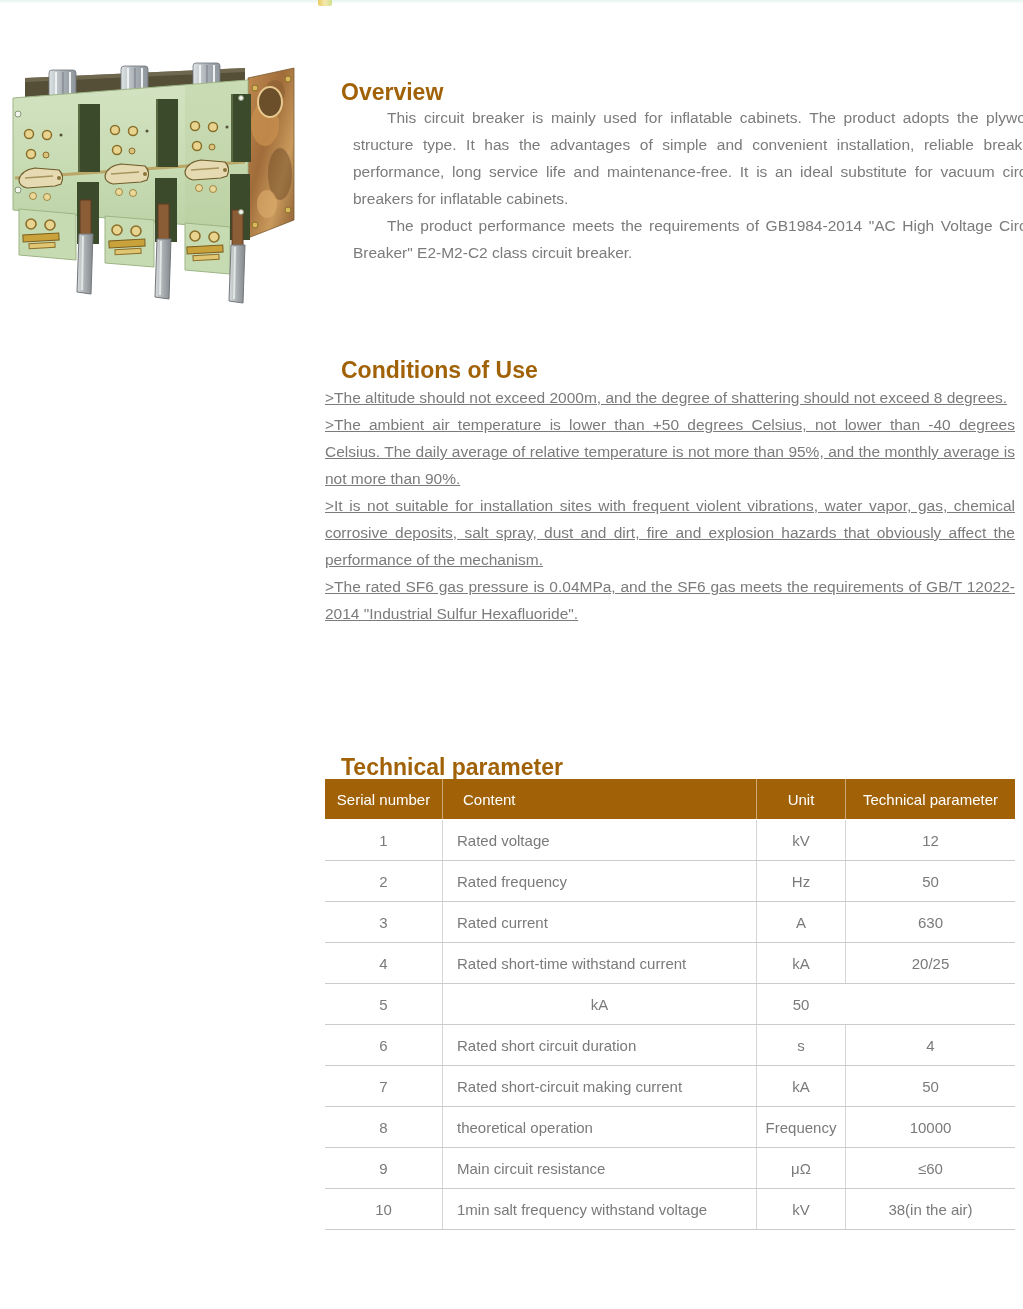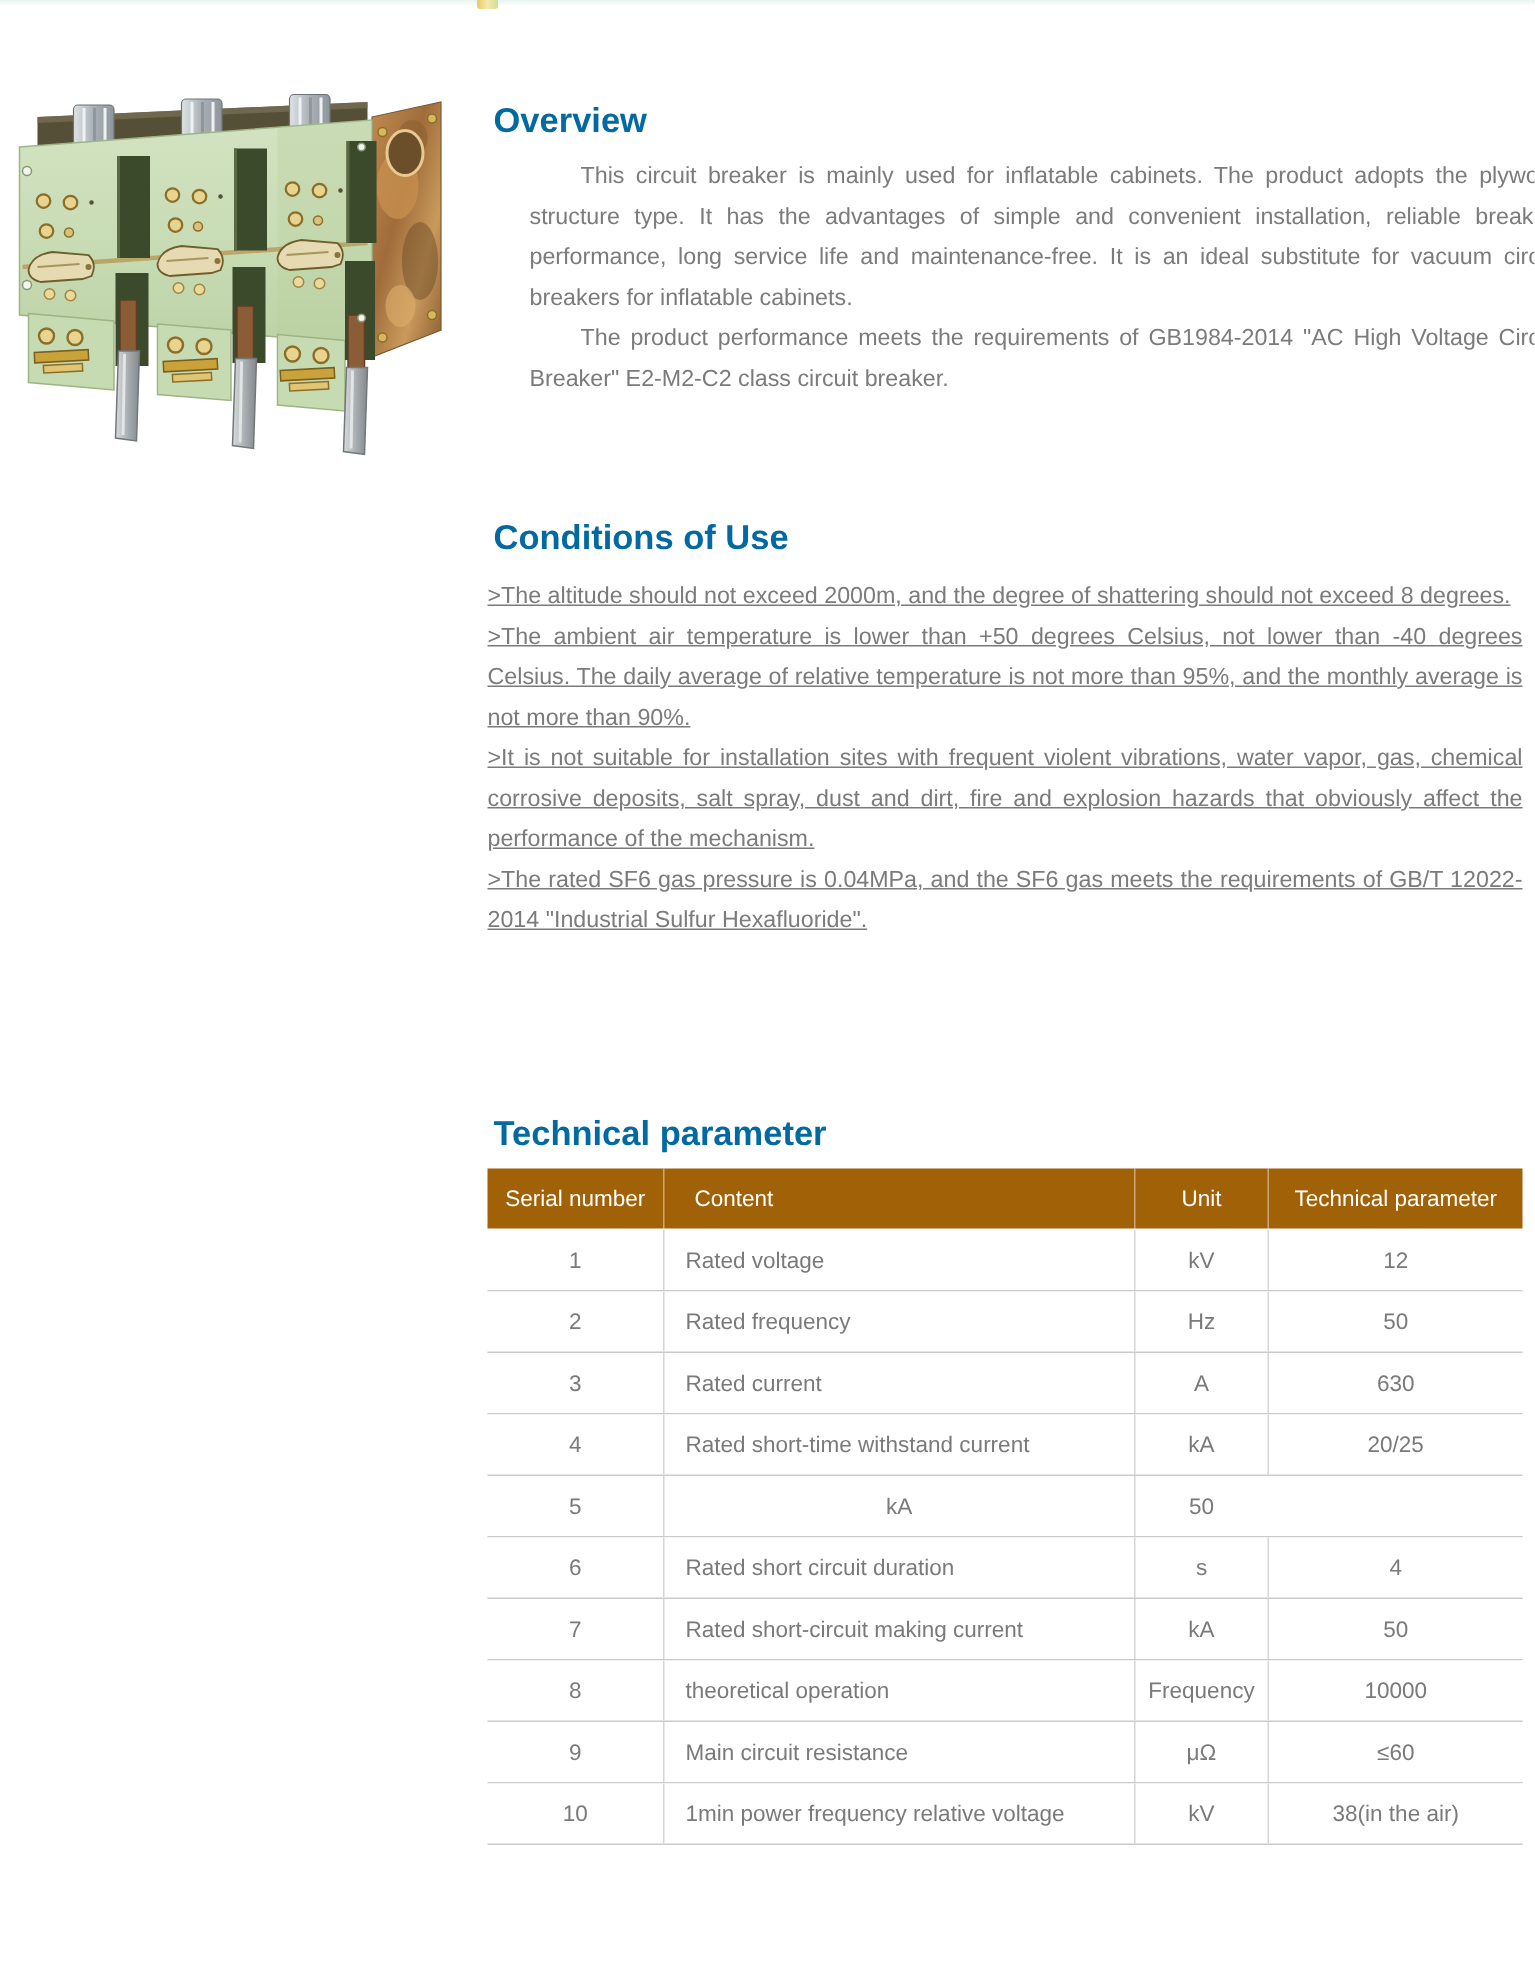--- a/index.html
+++ b/index.html
@@ -14,21 +14,21 @@
     background:linear-gradient(#e7f4f1, rgba(255,255,255,0));
   }
   .top-artifact {
     position:absolute; left:318px; top:0; width:14px; height:6px;
     background:linear-gradient(90deg,#e9cb62,#f4e9b0,#cfe08e);
     border-radius:0 0 2px 2px;
   }
   .product-wrap { position:absolute; left:5px; top:62px; width:300px; height:242px; }
   .content-col { position:absolute; left:325px; width:690px; }
   .section-title {
-    color:#0369a1; font-size:23px; font-weight:bold; line-height:28px; margin:4px;
+    color:#a16207; font-size:23px; font-weight:bold; line-height:28px; margin:16px;
   }
   .body-text {
     color:#7b7b7b; font-size:15.5px; line-height:27px; text-align:justify; margin:0;
   }
   .para { text-indent:34px; margin:0; }
   .cond-item { margin:0;text-decoration:underline; }
   #sec-overview-title   { top:62px; }
   #sec-overview-text    { top:104px;margin-left:28px; }
   #sec-conditions-title { top:340px; }
   #sec-conditions-text  { top:384px; }
@@ -311,19 +311,19 @@
           <div class="cell c3">10000</div>
         </div>
         <div class="trow">
           <div class="cell c0">9</div>
           <div class="cell c1">Main circuit resistance</div>
           <div class="cell c2">μΩ</div>
           <div class="cell c3">≤60</div>
         </div>
         <div class="trow">
           <div class="cell c0">10</div>
-          <div class="cell c1">1min power frequency relative voltage</div>
+          <div class="cell c1">1min salt frequency withstand voltage</div>
           <div class="cell c2">kV</div>
           <div class="cell c3">38(in the air)</div>
         </div>
       </div>
   </div>
 </div>
 
 </body></html>

